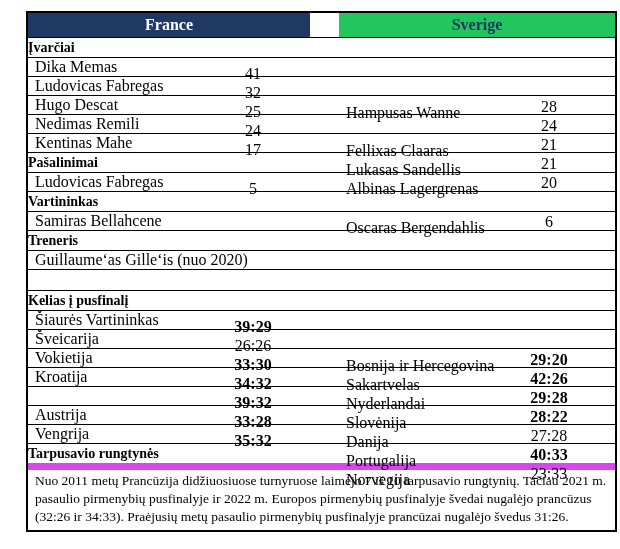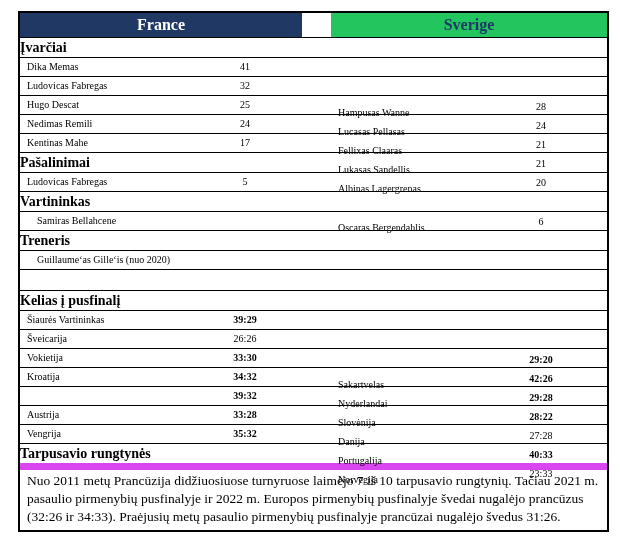--- a/index.html
+++ b/index.html
@@ -1,35 +1,35 @@
 <!DOCTYPE html>
 <html><head>
 <meta charset="utf-8">
 <style>
   html,body{margin:0;padding:0;background:#ffffff;}
   .page{position:relative;width:620px;height:549px;background:#ffffff;overflow:hidden;
         font-family:"Liberation Serif","DejaVu Serif",serif;color:#000;}
-  .tbl{position:absolute;left:18px;top:11px;width:591px;box-sizing:border-box;
+  .tbl{position:absolute;left:26px;top:11px;width:591px;box-sizing:border-box;
        border:2px solid #000;background:#fff;}
   .teams{display:flex;height:24px;}
   .team-fr{width:282px;background:#1f3864;color:#ffffff;font-weight:bold;font-size:16px;
            text-align:center;line-height:24px;}
   .team-gap{width:29px;background:#ffffff;}
   .team-se{flex:1;background:#ffff00;color:#1f3864;font-weight:bold;font-size:16px;
            text-align:center;line-height:24px;}
   .sec{border-top:1px solid #000;text-align:left;font-weight:bold;font-size:14px;
        height:19px;line-height:19px;}
   .row{border-top:1px solid #000;display:grid;
        grid-template-columns:178px 94px 30px 153px 132px;
-       height:18px;line-height:18px;font-size:10px;}
+       height:18px;line-height:18px;font-size:16px;}
   .nl{grid-column:1;padding-left:7px;white-space:nowrap;}
-  .vl{grid-column:2;text-align:center;}
+  .vl{grid-column:2;text-align:center;margin-top:7px;}
   .nr{grid-column:4;padding-left:16px;white-space:nowrap;margin-top:46px;}
   .vr{grid-column:5;text-align:center;margin-top:40px;}
-  .wl{grid-column:1/3;padding-left:17px;white-space:nowrap;}
+  .wl{grid-column:1/3;padding-left:7px;white-space:nowrap;}
   .wr{grid-column:4/6;padding-left:16px;white-space:nowrap;}
   .spacer{border-top:1px solid #000;height:20px;}
   .para{border-top:7px solid #d946ef;padding:2px 8px 4px 7px;font-size:13.5px;line-height:18px;}
   .b{font-weight:bold;}
 </style>
 </head>
 <body>
 
 <div class="page">
   <div class="tbl">
@@ -44,21 +44,20 @@
 
     <div class="row">
       <div class="nl">Dika Memas</div>
       <div class="vl">41</div>
       <div class="nr">Hampusas Wanne</div>
       <div class="vr">28</div>
     </div>
     <div class="row">
       <div class="nl">Ludovicas Fabregas</div>
       <div class="vl">32</div>
-      <div class="nr">Lucasas Pellasas</div>
       <div class="vr">24</div>
     </div>
     <div class="row">
       <div class="nl">Hugo Descat</div>
       <div class="vl">25</div>
       <div class="nr">Fellixas Claaras</div>
       <div class="vr">21</div>
     </div>
     <div class="row">
       <div class="nl">Nedimas Remili</div>
@@ -91,20 +90,21 @@
       <div class="wl">Guillaume‘as Gille‘is (nuo 2020)</div>
     </div>
 
     <div class="spacer"></div>
 
     <div class="sec">Kelias į pusfinalį</div>
 
     <div class="row">
       <div class="nl">Šiaurės Vartininkas</div>
       <div class="vl b">39:29</div>
+      <div class="nr">Bosnija ir Hercegovina</div>
       <div class="vr b">29:20</div>
     </div>
     <div class="row">
       <div class="nl">Šveicarija</div>
       <div class="vl">26:26</div>
       <div class="nr">Sakartvelas</div>
       <div class="vr b">42:26</div>
     </div>
     <div class="row">
       <div class="nl">Vokietija</div>

